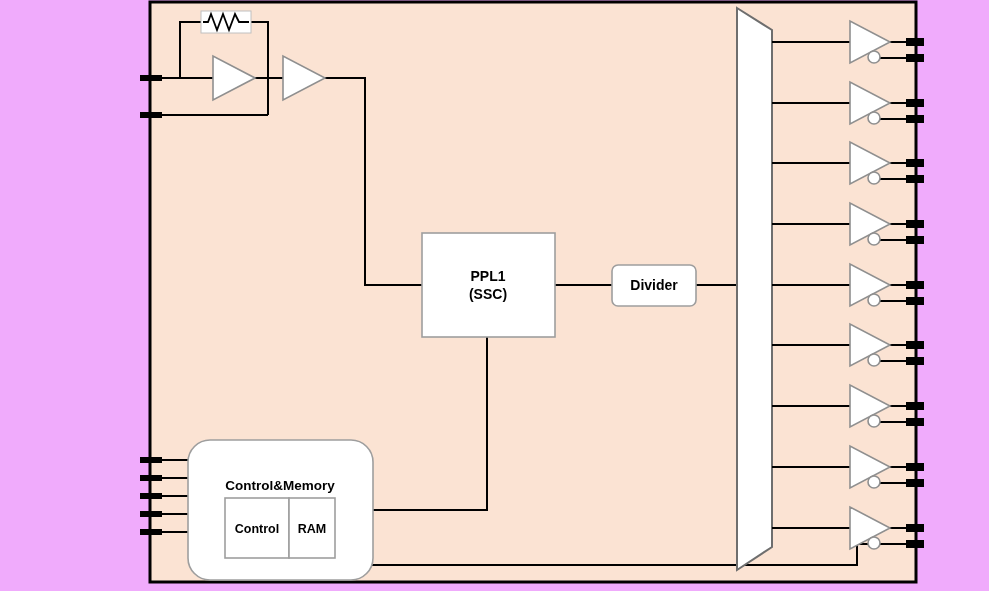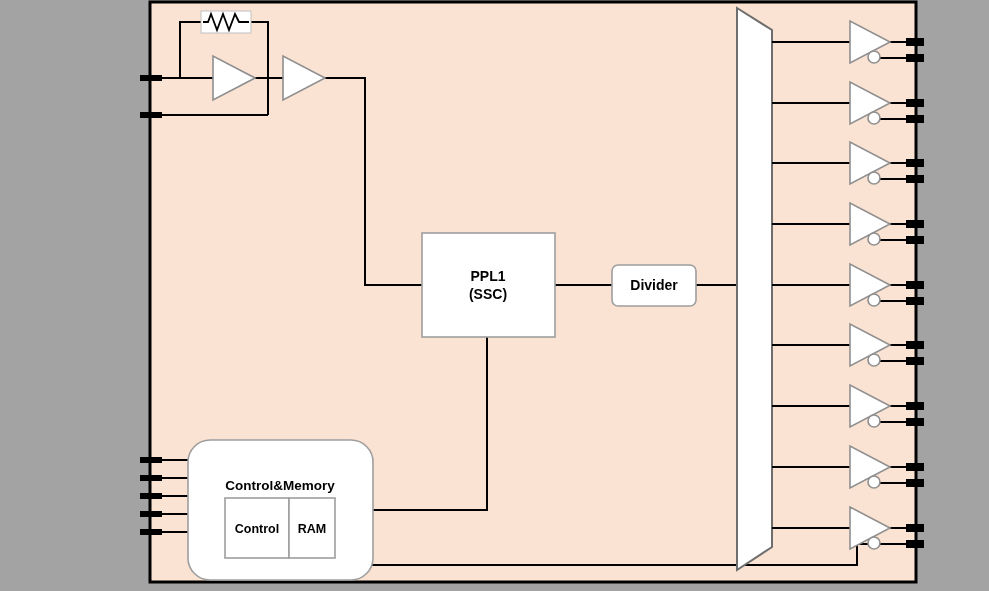--- a/index.html
+++ b/index.html
@@ -1,16 +1,16 @@
 <!DOCTYPE html>
 <html><head>
 <meta charset="utf-8">
 <style>
   html,body{margin:0;padding:0;background:#000;}
-  .stage{position:relative;width:989px;height:591px;background:#a3a3a3;overflow:hidden;}
+  .stage{position:relative;width:989px;height:591px;background:#f0abfc;overflow:hidden;}
   svg{display:block;}
   .wire{stroke:#000;stroke-width:2;fill:none;}
   .thinwire{stroke:#000;stroke-width:1.8;fill:none;}
   .chip{stroke:#000;stroke-width:3;}
   .blockbox{fill:#fff;stroke:#9e9e9e;stroke-width:1.6;}
   .tri{fill:#fff;stroke:#8f8f8f;stroke-width:1.6;}
   .mux{fill:#fff;stroke:#6e6e6e;stroke-width:2;}
   .pin{fill:#000;}
   .resbox{fill:#fff;stroke:#c0c0c0;stroke-width:1;}
   .lbl{font-family:"Liberation Sans","DejaVu Sans",sans-serif;font-weight:700;fill:#000;text-anchor:middle;}

